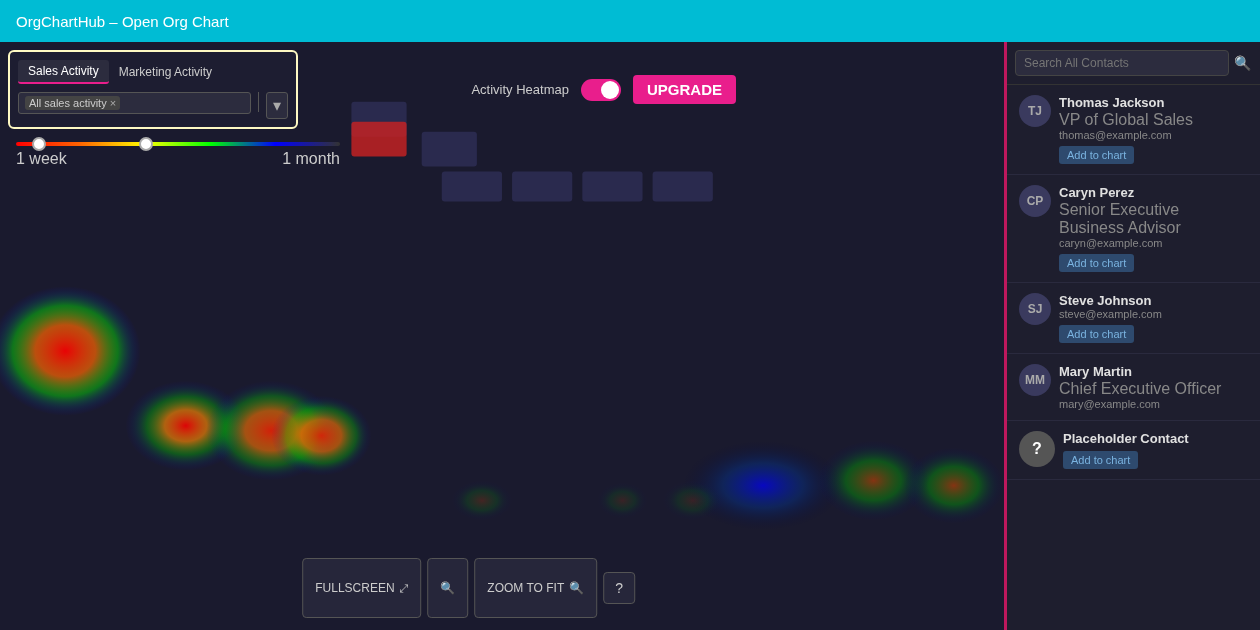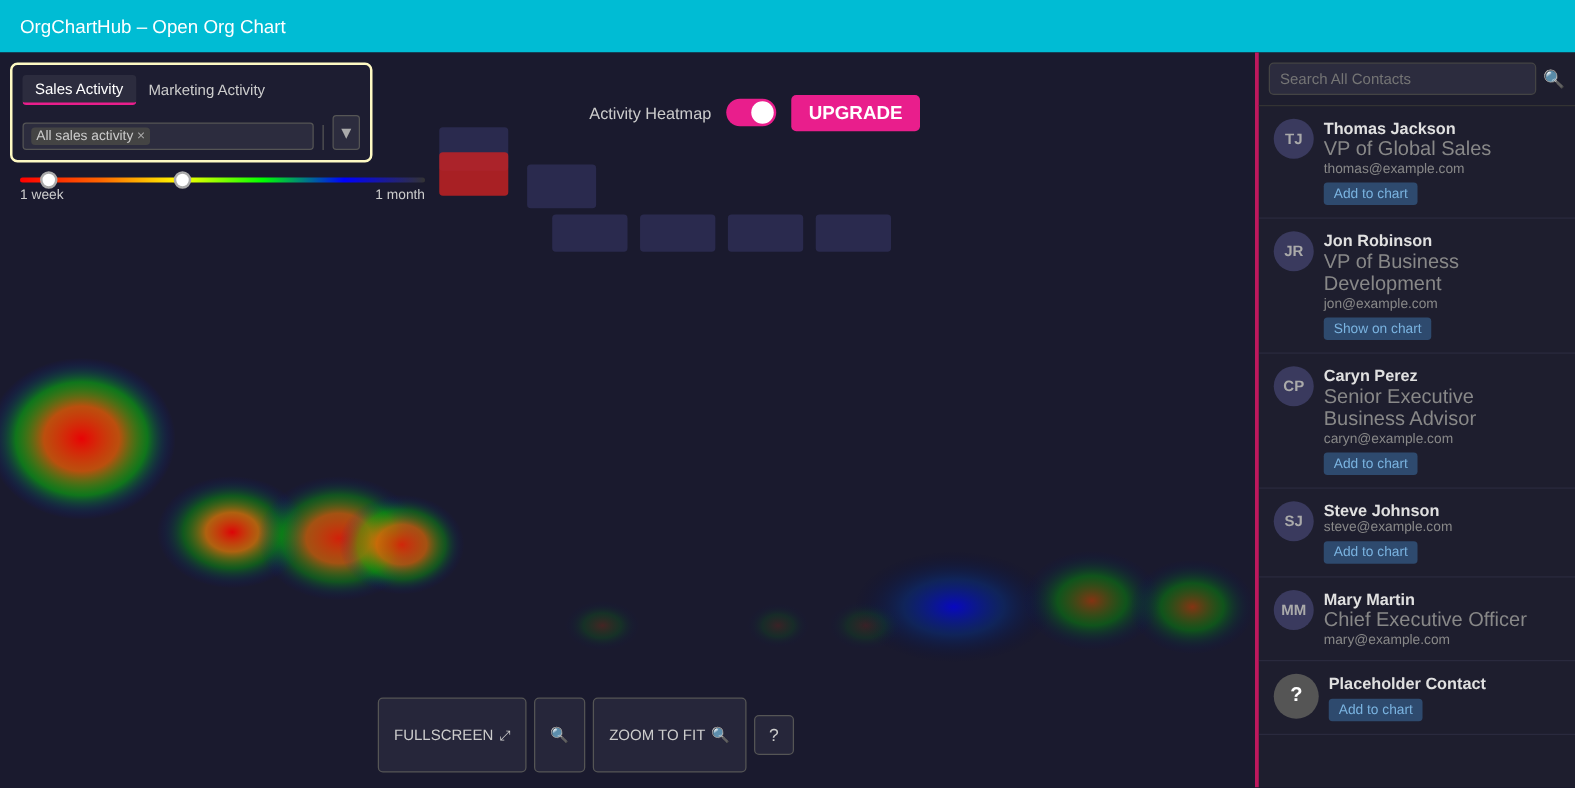--- a/index.html
+++ b/index.html
@@ -75,21 +75,21 @@
       border-bottom: 2px solid #e91e8c;
     }
 
     .tab-btn.inactive {
       background: transparent;
       color: #ccc;
     }
 
     .filter-row {
       display: flex;
-      align-items: flex-end;
+      align-items: flex-start;
       gap: 4px;
     }
 
     .filter-select {
       display: flex;
       align-items: center;
       background: #2c2c3e;
       border: 1px solid #555;
       border-radius: 3px;
       padding: 3px 6px;
@@ -203,21 +203,21 @@
     }
 
     .slider-labels {
       display: flex;
       justify-content: space-between;
       padding: 4px 8px 0;
     }
 
     .slider-label {
       color: #ccc;
-      font-size: 11px;
+      font-size: 16px;
     }
 
     
     .overlay-text {
       position: absolute;
       top: 50%;
       left: 50%;
       transform: translate(-10%, -50%);
       color: white;
       font-size: 36px;
@@ -521,29 +521,20 @@
       <div class="contact-item">
         <div class="contact-avatar">TJ</div>
         <div class="contact-info">
           <div class="contact-name">Thomas Jackson</div>
           <div class="contact-title">VP of Global Sales</div>
           <div class="contact-email">thomas@example.com</div>
           <button class="contact-btn">Add to chart</button>
         </div>
       </div>
 
-      <div class="contact-item">
-        <div class="contact-avatar">JR</div>
-        <div class="contact-info">
-          <div class="contact-name">Jon Robinson</div>
-          <div class="contact-title">VP of Business Development</div>
-          <div class="contact-email">jon@example.com</div>
-          <button class="contact-btn show">Show on chart</button>
-        </div>
-      </div>
 
       <div class="contact-item">
         <div class="contact-avatar">CP</div>
         <div class="contact-info">
           <div class="contact-name">Caryn Perez</div>
           <div class="contact-title">Senior Executive Business Advisor</div>
           <div class="contact-email">caryn@example.com</div>
           <button class="contact-btn">Add to chart</button>
         </div>
       </div>

